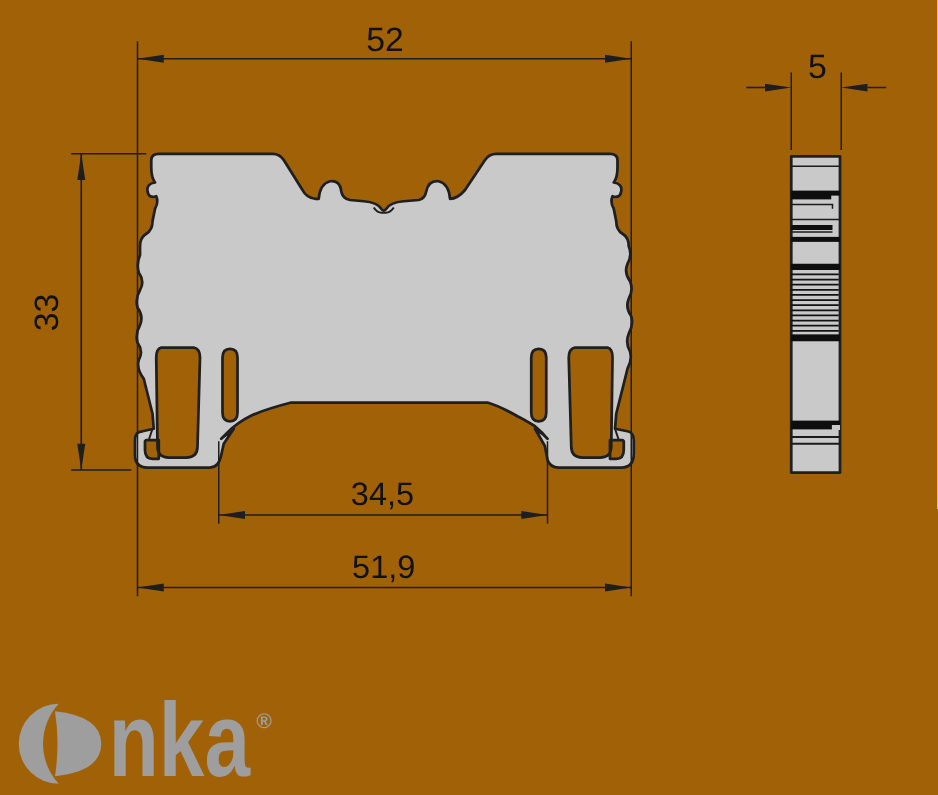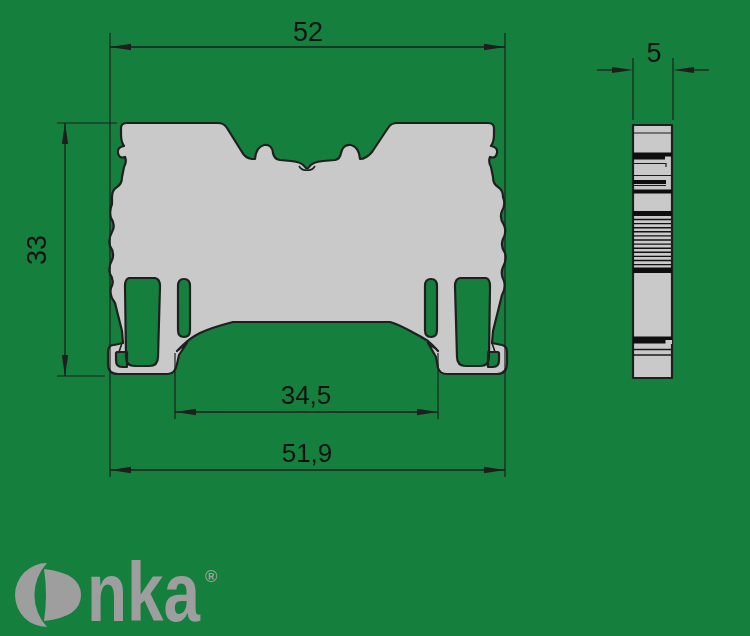--- a/index.html
+++ b/index.html
@@ -1,16 +1,16 @@
 <!DOCTYPE html>
 <html><head>
 <meta charset="utf-8">
 <style>
   html,body{margin:0;padding:0;background:#ffffff;}
-  .page{position:relative;width:750px;height:636px;background:#15803d;overflow:hidden;}
+  .page{position:relative;width:750px;height:636px;background:#a16207;overflow:hidden;}
   svg{position:absolute;left:0;top:0;}
   .dimline{stroke:#1e1e1e;stroke-width:1.3;fill:none;}
   .extline{stroke:#1e1e1e;stroke-width:1.2;fill:none;}
   .arrow{fill:#1e1e1e;stroke:none;}
   .dimtext{font-family:"Liberation Sans",sans-serif;font-size:27px;fill:#111;}
   .dimtext-sm{font-family:"Liberation Sans",sans-serif;font-size:26px;fill:#111;}
   .profile{stroke:#1f1f1f;stroke-width:2.2;stroke-linejoin:round;fill-rule:evenodd;}
   .innerline{stroke:#1f1f1f;stroke-width:1.6;fill:none;}
   .sv-thin{stroke:#1a1a1a;stroke-width:1.2;fill:none;}
   .sv-mid{stroke:#1a1a1a;stroke-width:1.6;fill:none;}

